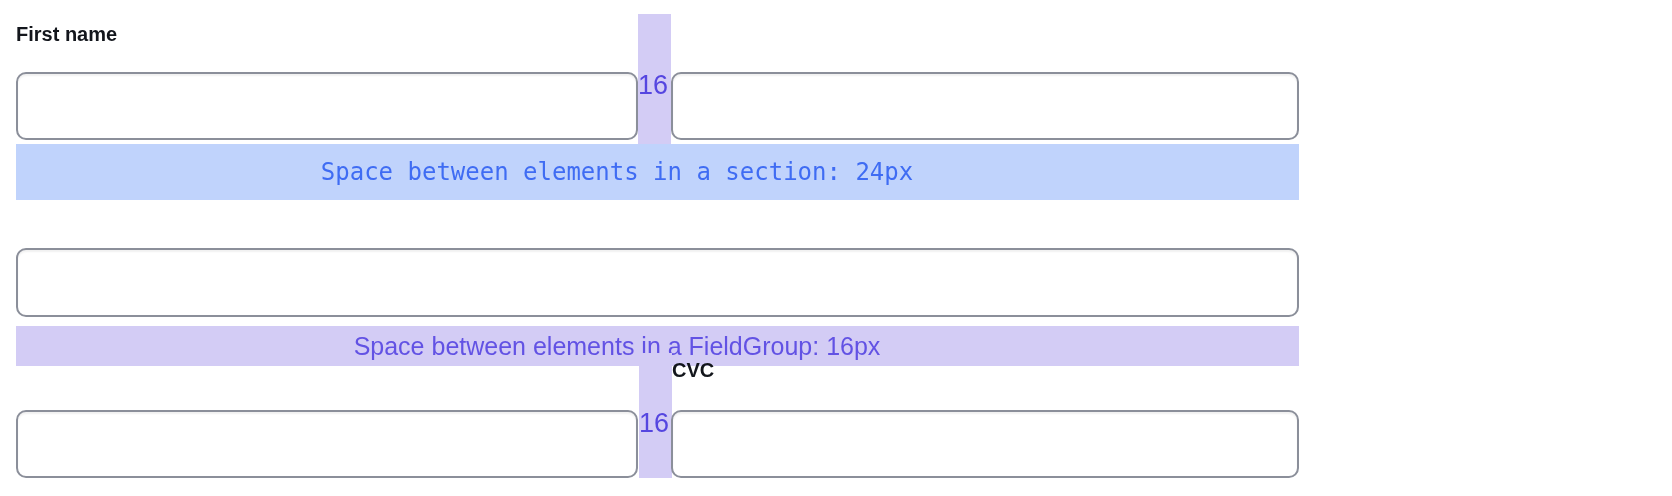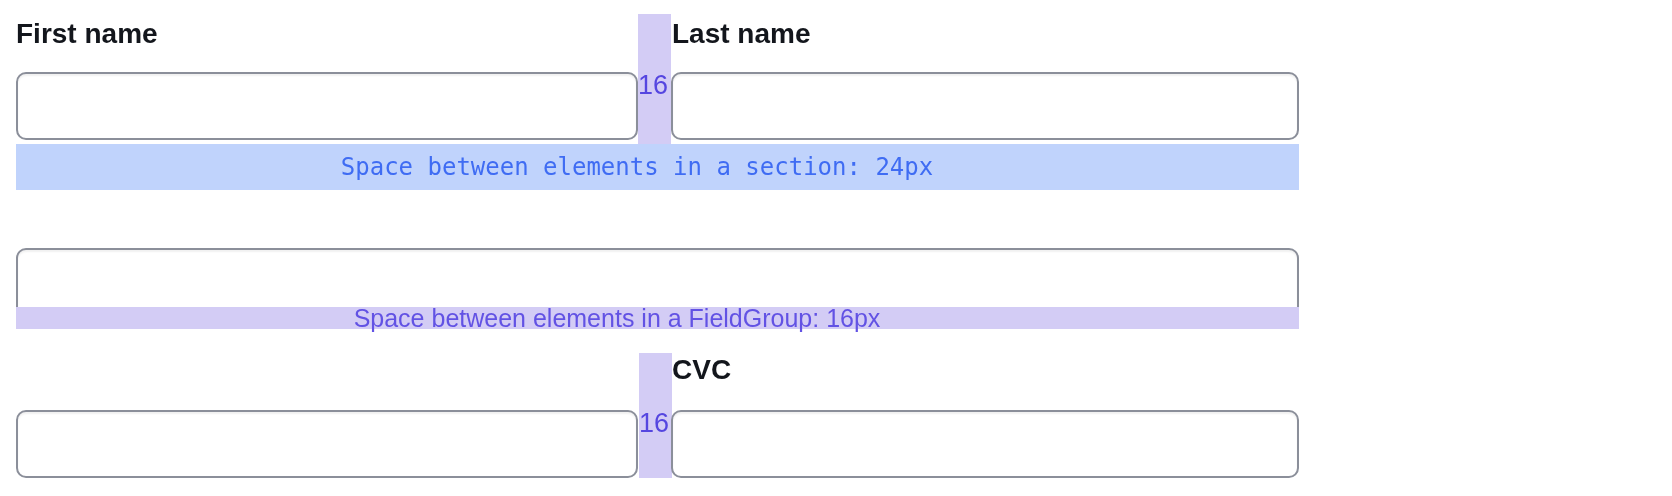--- a/index.html
+++ b/index.html
@@ -16,21 +16,21 @@
   html,body{background:var(--page-bg);}
   .canvas{
     position:relative;
     width:1672px;height:496px;
     background:var(--page-bg);
     font-family:"Liberation Sans","DejaVu Sans",sans-serif;
     overflow:hidden;
   }
   .field-label{
     position:absolute;
-    font-size:28px;line-height:32px;font-weight:700;
+    font-size:20px;line-height:32px;font-weight:700;
     color:var(--label-text);
     white-space:nowrap;
   }
   .text-input{
     position:absolute;
     background:#fff;
     border:2px solid var(--input-border);
     border-radius:10px;
     box-shadow:inset 0 2px 2px rgba(0,0,0,0.06);
     font:28px "Liberation Sans","DejaVu Sans",sans-serif;
@@ -51,51 +51,49 @@
   }
   .spacing-band{
     position:absolute;
     left:16px;width:1283px;
     display:flex;align-items:center;
   }
   .spacing-band .band-text-wrap{
     width:1202px;text-align:center;
   }
   .section-band{
-    top:144px;height:46px;
+    top:144px;height:56px;
     background:var(--section-band-bg);
-    padding-left:20px;
   }
   .section-band .band-text{
     font-family:"DejaVu Sans Mono","Liberation Mono",monospace;
     font-size:24px;
     color:var(--section-band-text);
   }
   .group-band{
-    top:307px;height:22px;
+    top:326px;height:40px;
     background:var(--group-band-bg);
   }
   .group-band .band-text{
     font-family:"Liberation Sans","DejaVu Sans",sans-serif;
     font-size:25px;
     color:var(--group-band-text);
   }
 </style>
 </head>
 <body>
 
 <div class="canvas">
 
   <div class="gap-band-vertical" style="left:638px;top:14px;width:33px;height:130px;"></div>
   <div class="gap-size-label" style="left:638px;top:70px;">16</div>
 
   <div class="field-label" style="left:16px;top:18px;">First name</div>
   <input class="text-input" type="text" style="left: 16px; top: 72px; width: 622px; height: 68px;" aria-label="First name">
 
-  <div class="field-label" style="left:672px;top:18px;">Last name</div>
   <input class="text-input" type="text" style="left: 671px; top: 72px; width: 628px; height: 68px;" aria-label="Last name">
 
   <div class="spacing-band section-band">
     <div class="band-text-wrap">
       <span class="band-text">Space between elements in a section: 24px</span>
     </div>
   </div>
 
   <input class="text-input" type="text" style="left: 16px; top: 248px; width: 1283px; height: 69px;" aria-label="Credit card number">
 

